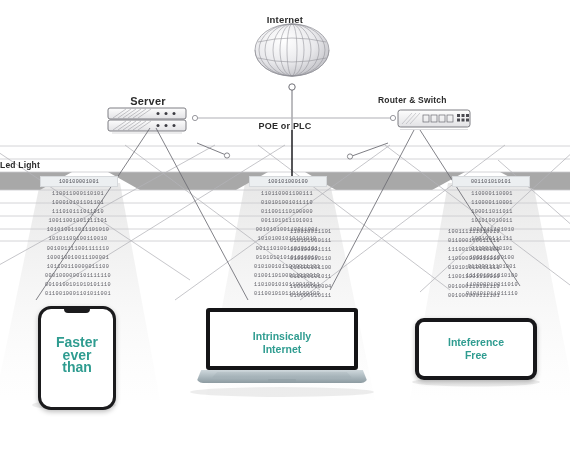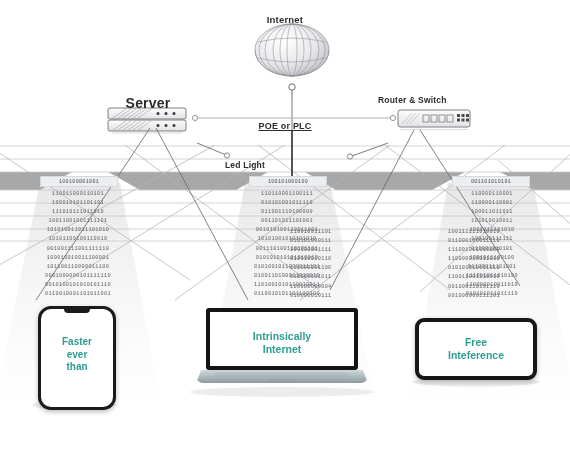--- a/index.html
+++ b/index.html
@@ -9,24 +9,24 @@
     -webkit-font-smoothing:antialiased;
   }
   #stage{position:absolute;left:0;top:0;width:570px;height:450px;background:#fff;}
 
   
   .lbl{
     position:absolute;color:#2b2b2b;font-weight:700;letter-spacing:.2px;
     white-space:nowrap;font-family:"Liberation Sans",sans-serif;
   }
   #internet-label{left:0;top:14px;width:570px;text-align:center;font-size:9.5px;}
-  #server-label{left:108px;top:95px;width:80px;text-align:center;font-size:14px;}
+  #server-label{left:108px;top:95px;width:80px;text-align:center;font-size:11px;}
   #router-label{left:378px;top:95px;width:110px;font-size:8.5px;}
-  #poe-label{left:0;top:121px;width:570px;text-align:center;font-size:9px;text-decoration:underline;}
-  #led-label{left:0;top:160px;width:490px;text-align:center;font-size:8.5px;}
+  #poe-label{left:0;top:121px;width:570px;text-align:center;font-size:9px;}
+  #led-label{left:0;top:160px;width:490px;text-align:left;font-size:8.5px;}
 
   
   #draw{position:absolute;left:0;top:0;width:570px;height:450px;}
 
   
   .bincol{
     position:absolute;font-family:"Liberation Mono",monospace;
     font-size:5.2px;line-height:9.1px;color:#5e5e66;text-align:center;
     white-space:pre;letter-spacing:.35px;user-select:none;
   }
@@ -48,21 +48,21 @@
     box-shadow:0 2px 5px rgba(0,0,0,.25);overflow:hidden;
   }
   #phone-notch{
     position:absolute;left:50%;transform:translateX(-50%);top:-1px;
     width:26px;height:5px;background:#1b1b1d;border-radius:0 0 4px 4px;
   }
   .screen-text{
     position:absolute;left:0;right:0;text-align:center;
     color:#2f9c90;font-weight:700;font-family:"Liberation Sans",sans-serif;
   }
-  #phone-text{top:27px;font-size:10px;line-height:12.5px;}
+  #phone-text{top:27px;font-size:14px;line-height:12.5px;}
 
   
   #laptop{position:absolute;left:196px;top:308px;width:172px;height:82px;}
   #laptop-lid{
     position:absolute;left:10px;top:0;width:152px;height:62px;
     background:#ffffff;border:4px solid #141416;border-radius:3px;
     box-sizing:border-box;
     padding-left:20px;
   }
   #laptop-text{top:18px;font-size:10.5px;line-height:12.5px;}
@@ -286,18 +286,18 @@
         <div>Internet</div>
       </div>
     </div>
     <div id="laptop-base"></div>
     <div id="laptop-keys"></div>
     <div id="laptop-pad"></div>
   </div>
 
   <div id="tablet">
     <div class="screen-text" id="tablet-text">
+      <div>Inteference</div>
       <div>Free</div>
-      <div>Inteference</div>
     </div>
   </div>
 
 </div>
 
 </body></html>

